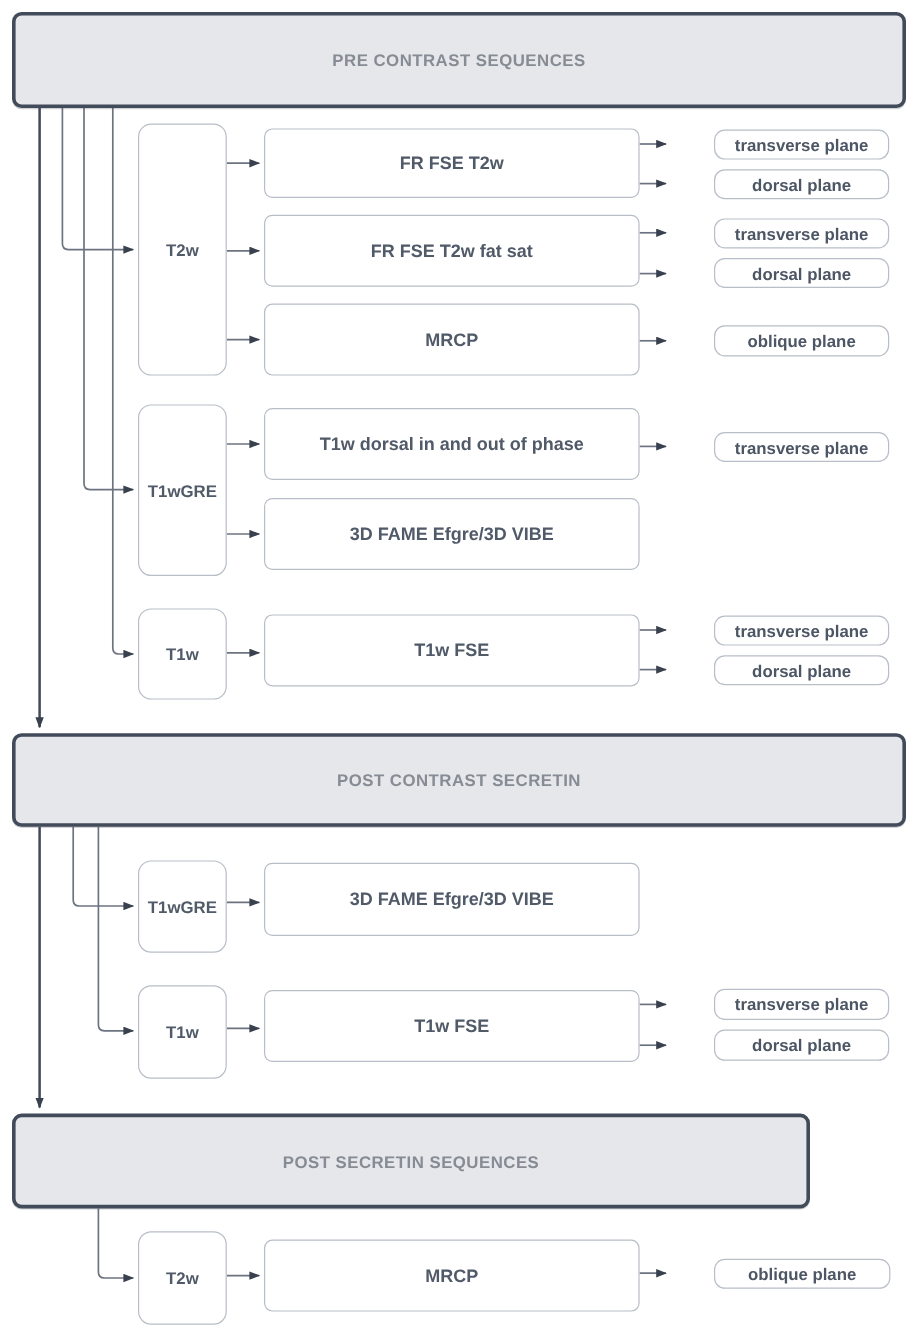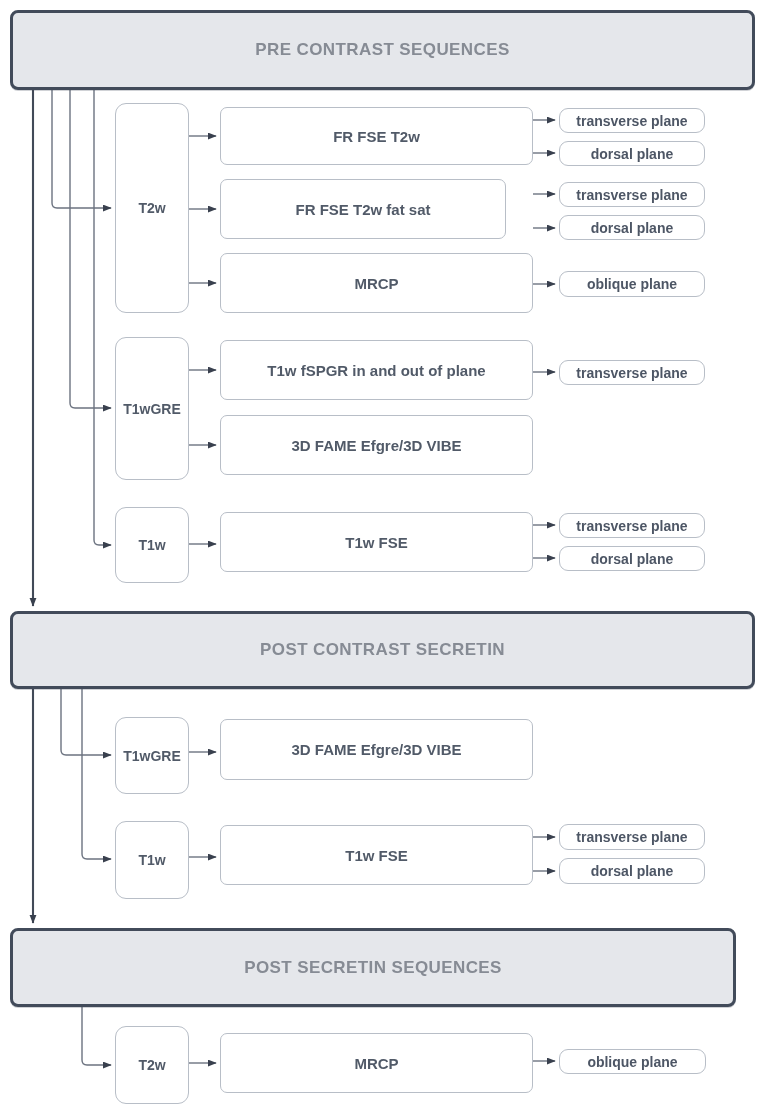--- a/index.html
+++ b/index.html
@@ -7,26 +7,26 @@
     position:relative;width:768px;height:1114px;background:#ffffff;overflow:hidden;
     font-family:"Liberation Sans","DejaVu Sans",sans-serif;
   }
   svg.wires{position:absolute;left:0;top:0;width:768px;height:1114px;pointer-events:none;}
   .node{
     position:absolute;box-sizing:border-box;display:flex;align-items:center;justify-content:center;
     text-align:center;background:#ffffff;border:1.5px solid #b8bec7;color:#515a68;
   }
   .hdr{
     background:#e5e7eb;border:3px solid #424b5a;border-radius:8px;
-    color:#868b94;font-weight:bold;font-size:17px;letter-spacing:0.4px;
+    color:#868b94;font-weight:bold;font-size:14px;letter-spacing:0.4px;
     box-shadow:0 1px 0 rgba(66,75,90,0.25);
   }
   .typebox{border-radius:11px;font-size:14px;font-weight:600;}
   .seqbox{border-radius:7px;font-size:15px;font-weight:600;}
-  .planebox{border-radius:9px;font-size:14px;font-weight:600;color:#4d5665;}
+  .planebox{border-radius:9px;font-size:14px;font-weight:600;color:#4d5665;margin-left:36px;}
 </style>
 </head>
 <body>
 
 <div class="canvas">
 
   <svg class="wires" viewBox="0 0 768 1114">
     <defs>
       <marker id="ah" markerWidth="10" markerHeight="8" refX="8.2" refY="3.5" orient="auto" markerUnits="userSpaceOnUse">
         <path d="M0,0 L9,3.5 L0,7 Z" fill="#39404e"></path>
@@ -71,49 +71,49 @@
   </svg>
 
   <div class="node hdr" style="left:10px;top:10px;width:745px;height:80px;">PRE CONTRAST SEQUENCES</div>
 
   <div class="node typebox" style="left:115px;top:103px;width:74px;height:210px;">T2w</div>
 
   <div class="node seqbox" style="left:220px;top:107px;width:313px;height:58px;">FR FSE T2w</div>
   <div class="node planebox" style="left:559px;top:108px;width:146px;height:25px;">transverse plane</div>
   <div class="node planebox" style="left:559px;top:141px;width:146px;height:25px;">dorsal plane</div>
 
-  <div class="node seqbox" style="left:220px;top:179px;width:286px;height:60px;">FR FSE T2w fat sat</div>
+  <div class="node seqbox" style="left:220px;top:179px;width:313px;height:60px;">FR FSE T2w fat sat</div>
   <div class="node planebox" style="left:559px;top:182px;width:146px;height:25px;">transverse plane</div>
   <div class="node planebox" style="left:559px;top:215px;width:146px;height:25px;">dorsal plane</div>
 
   <div class="node seqbox" style="left:220px;top:253px;width:313px;height:60px;">MRCP</div>
   <div class="node planebox" style="left:559px;top:271px;width:146px;height:26px;">oblique plane</div>
 
   <div class="node typebox" style="left:115px;top:337px;width:74px;height:143px;">T1wGRE</div>
 
-  <div class="node seqbox" style="left:220px;top:340px;width:313px;height:60px;">T1w fSPGR in and out of plane</div>
+  <div class="node seqbox" style="left:220px;top:340px;width:313px;height:60px;">T1w dorsal in and out of phase</div>
   <div class="node planebox" style="left:559px;top:360px;width:146px;height:25px;">transverse plane</div>
 
   <div class="node seqbox" style="left:220px;top:415px;width:313px;height:60px;">3D FAME Efgre/3D VIBE</div>
 
   <div class="node typebox" style="left:115px;top:507px;width:74px;height:76px;">T1w</div>
 
   <div class="node seqbox" style="left:220px;top:512px;width:313px;height:60px;">T1w FSE</div>
   <div class="node planebox" style="left:559px;top:513px;width:146px;height:25px;">transverse plane</div>
   <div class="node planebox" style="left:559px;top:546px;width:146px;height:25px;">dorsal plane</div>
 
   <div class="node hdr" style="left:10px;top:611px;width:745px;height:78px;">POST CONTRAST SECRETIN</div>
 
   <div class="node typebox" style="left:115px;top:717px;width:74px;height:77px;">T1wGRE</div>
   <div class="node seqbox" style="left:220px;top:719px;width:313px;height:61px;">3D FAME Efgre/3D VIBE</div>
 
   <div class="node typebox" style="left:115px;top:821px;width:74px;height:78px;">T1w</div>
   <div class="node seqbox" style="left:220px;top:825px;width:313px;height:60px;">T1w FSE</div>
   <div class="node planebox" style="left:559px;top:824px;width:146px;height:26px;">transverse plane</div>
   <div class="node planebox" style="left:559px;top:858px;width:146px;height:26px;">dorsal plane</div>
 
-  <div class="node hdr" style="left:10px;top:928px;width:726px;height:79px;">POST SECRETIN SEQUENCES</div>
+  <div class="node hdr" style="left:10px;top:928px;width:665px;height:79px;">POST SECRETIN SEQUENCES</div>
 
   <div class="node typebox" style="left:115px;top:1026px;width:74px;height:78px;">T2w</div>
   <div class="node seqbox" style="left:220px;top:1033px;width:313px;height:60px;">MRCP</div>
   <div class="node planebox" style="left:559px;top:1049px;width:147px;height:25px;">oblique plane</div>
 
 </div>
 
 </body></html>

